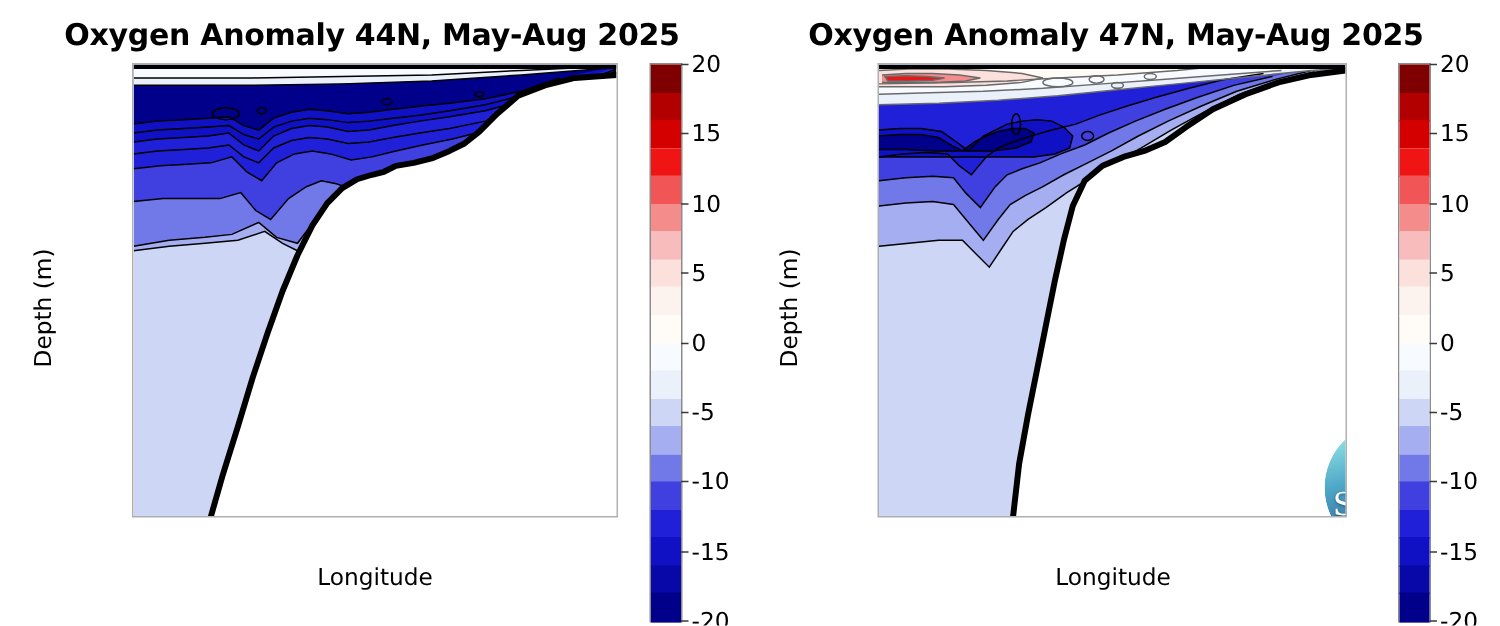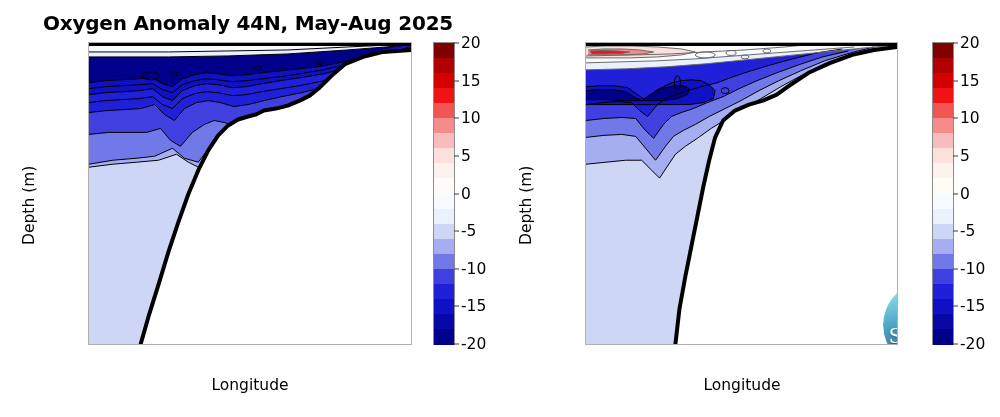--- a/index.html
+++ b/index.html
@@ -26,21 +26,21 @@
 
   .plot-svg{position:absolute;left:0;top:0;width:100%;height:100%;display:block;}
   .ytick-mark{position:absolute;left:-5px;width:5px;height:1px;background:#5a5a5a;transform:translateY(-50%);}
   .xtick-mark{position:absolute;top:100%;width:1px;height:5px;background:#5a5a5a;transform:translateX(-50%);}
 
   .ylabel{position:absolute;font-size:15.5px;white-space:nowrap;
           transform-origin:0 0;transform:rotate(-90deg);}
   .xlabel{position:absolute;font-size:15.5px;white-space:nowrap;transform:translateX(-50%);}
 
   
-  .cbar{position:absolute;width:22px;height:303px;top:42px;border:1px solid #8c8c8c;box-sizing:border-box;}
+  .cbar{position:absolute;width:22px;height:373px;top:42px;border:1px solid #8c8c8c;box-sizing:border-box;}
   .left .cbar{left:433px;}
   .right .cbar{left:432px;}
   .cbar-seg{position:absolute;left:0;right:0;}
   .cbtick{position:absolute;left:100%;margin-left:7px;transform:translateY(-50%);
           font-size:15.5px;white-space:nowrap;}
   .cbtick-mark{position:absolute;left:100%;width:5px;height:1px;background:#3a3a3a;transform:translateY(-50%);}
 
   
   .logo{position:absolute;left:297px;top:238px;width:88px;height:88px;border-radius:50%;
         overflow:hidden;}
@@ -172,20 +172,21 @@
         <div class="cbtick-mark" style="top: 75%;"></div>
         <div class="cbtick" style="top: 75%;">-10</div>
         <div class="cbtick-mark" style="top: 87.5%;"></div>
         <div class="cbtick" style="top: 87.5%;">-15</div>
         <div class="cbtick-mark" style="top: 100%;"></div>
         <div class="cbtick" style="top: 100%;">-20</div>
       </div>
   </div>
 
   <div class="panel right">
+    <div class="title">Oxygen Anomaly 47N, May-Aug 2025</div>
 
     <div class="axes">
       <svg class="plot-svg" viewBox="0 0 313 303" preserveAspectRatio="none">
         <defs>
           <clipPath id="clipR">
             <path d="M0,0 L313,0 L313,4 L290,7 L268,12 L246,20 L224,30 L206,42 L192,52 L178,58 L164,62
                      L150,68 L138,78 L130,95 L124,118 L118,145 L112,175 L106,205 L100,235 L94,268 L90,303 L0,303 Z"></path>
           </clipPath>
         </defs>
 

